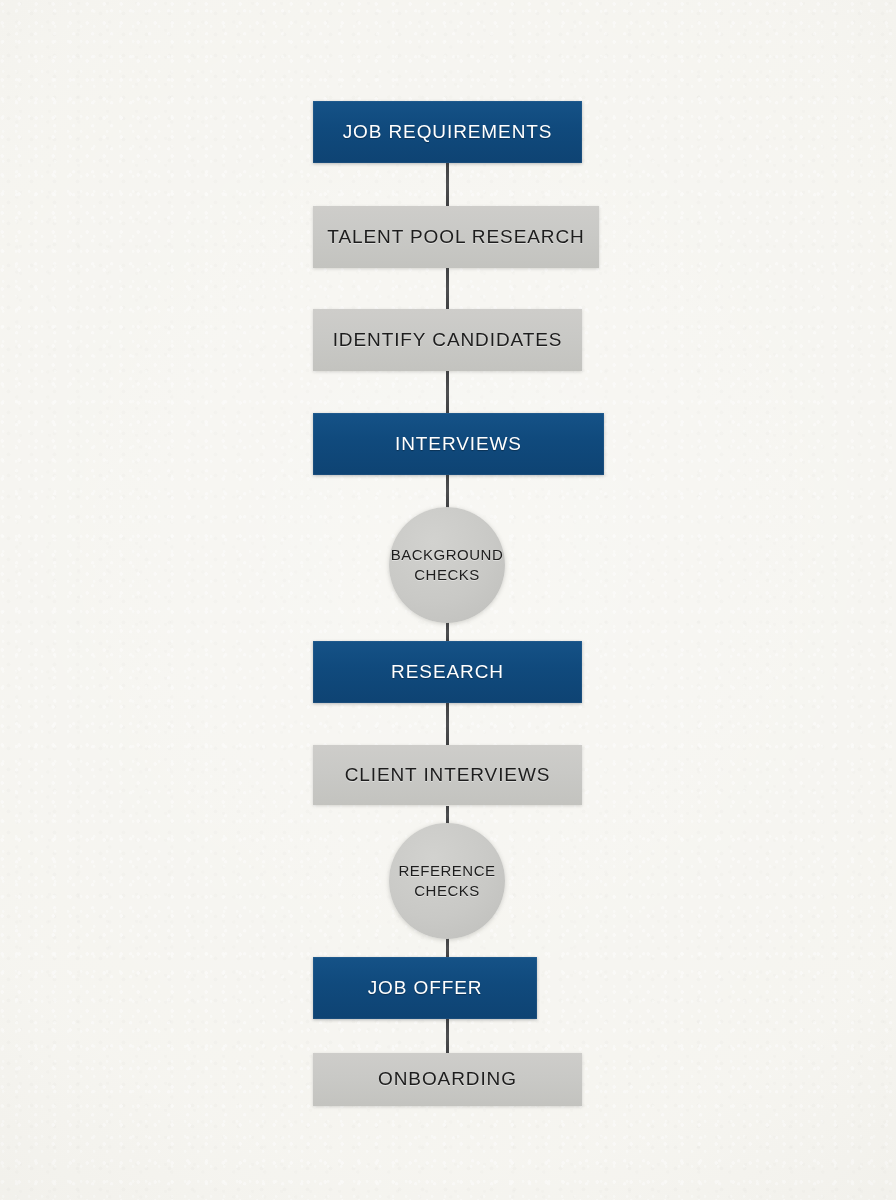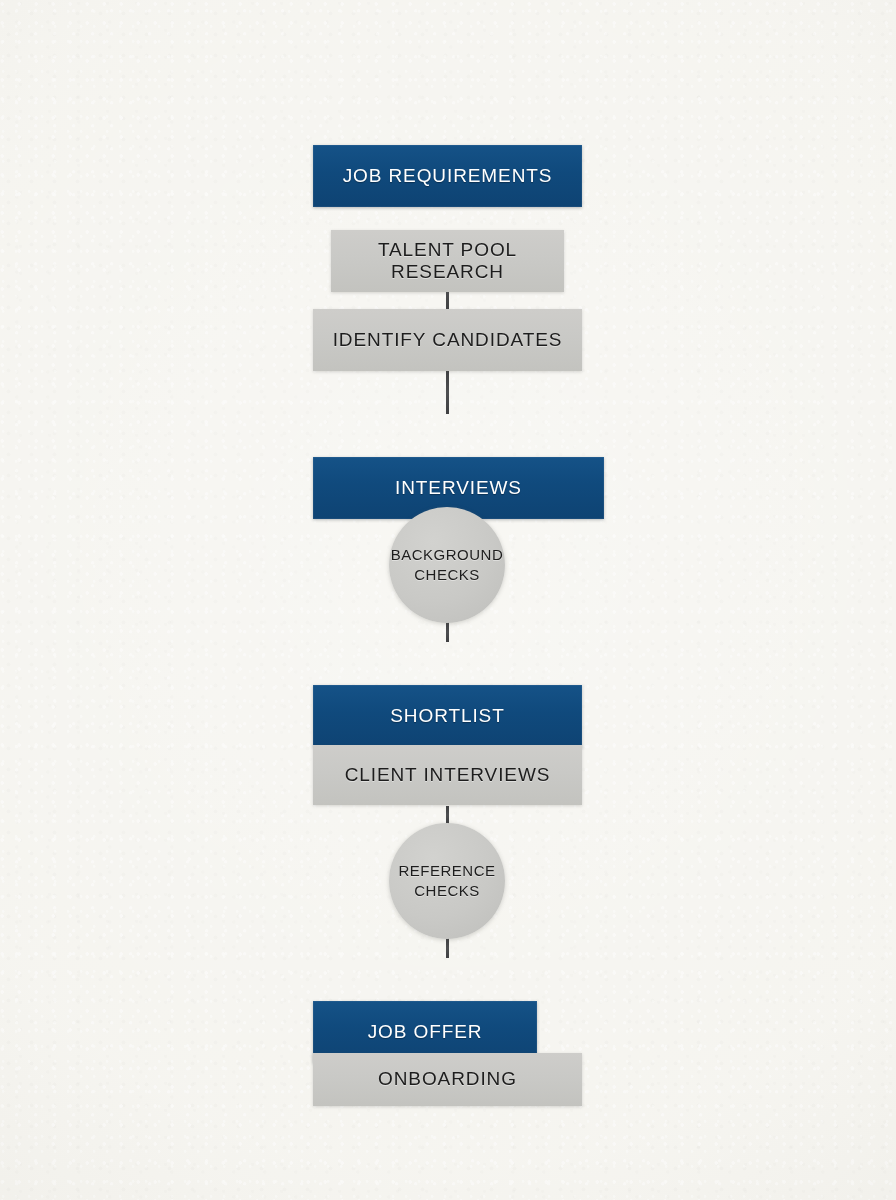--- a/index.html
+++ b/index.html
@@ -73,21 +73,20 @@
 
   .node-box {
     left: 313px;
     width: 269px;
     height: 62px;
   }
 
   .node-box.accent {
     background: linear-gradient(180deg, #155287 0%, #104a7d 42%, #0e4373 100%);
     box-shadow: 0 1px 3px rgba(40,45,55,0.30), 0 0 0 0.5px rgba(255,255,255,0.10) inset;
-    margin-top: 44px;
   }
   .node-box.neutral {
     background: linear-gradient(180deg, #cecdca 0%, #c9c9c6 45%, #c3c3bf 100%);
     box-shadow: 0 1px 3px rgba(90,90,85,0.22);
   }
 
   .node-circle {
     left: 389px;
     width: 116px;
     height: 116px;
@@ -133,35 +132,35 @@
     <div class="connector-line" style="top: 370px; height: 44px;"></div>
     <div class="connector-line" style="top: 474px; height: 34px;"></div>
     <div class="connector-line" style="top: 622px; height: 20px;"></div>
     <div class="connector-line" style="top: 702px; height: 44px;"></div>
     <div class="connector-line" style="top: 806px; height: 18px;"></div>
     <div class="connector-line" style="top: 938px; height: 20px;"></div>
     <div class="connector-line" style="top: 1018px; height: 36px;"></div>
     <div class="node node-box accent" style="top: 101px; left: 313px; width: 269px; height: 62px;">
       <span class="node-label">JOB REQUIREMENTS</span>
     </div>
-    <div class="node node-box neutral" style="top: 206px; left: 331px; width: 233px; height: 62px; margin-top: 24px;">
+    <div class="node node-box neutral" style="top: 206px; left: 313px; width: 286px; height: 62px;">
       <span class="node-label">TALENT POOL RESEARCH</span>
     </div>
     <div class="node node-box neutral" style="top: 309px; left: 313px; width: 269px; height: 62px;">
       <span class="node-label">IDENTIFY CANDIDATES</span>
     </div>
     <div class="node node-box accent" style="top: 413px; left: 313px; width: 291px; height: 62px;">
       <span class="node-label">INTERVIEWS</span>
     </div>
     <div class="node node-circle neutral" style="top: 507px; left: 389px; width: 116px; height: 116px;">
       <span class="node-label">BACKGROUND
 CHECKS</span>
     </div>
     <div class="node node-box accent" style="top: 641px; left: 313px; width: 269px; height: 62px;">
-      <span class="node-label">SHORTLIST</span>
+      <span class="node-label">RESEARCH</span>
     </div>
     <div class="node node-box neutral" style="top: 745px; left: 313px; width: 269px; height: 60px;">
       <span class="node-label">CLIENT INTERVIEWS</span>
     </div>
     <div class="node node-circle neutral" style="top: 823px; left: 389px; width: 116px; height: 116px;">
       <span class="node-label">REFERENCE
 CHECKS</span>
     </div>
     <div class="node node-box accent" style="top: 957px; left: 313px; width: 224px; height: 62px;">
       <span class="node-label">JOB OFFER</span>

